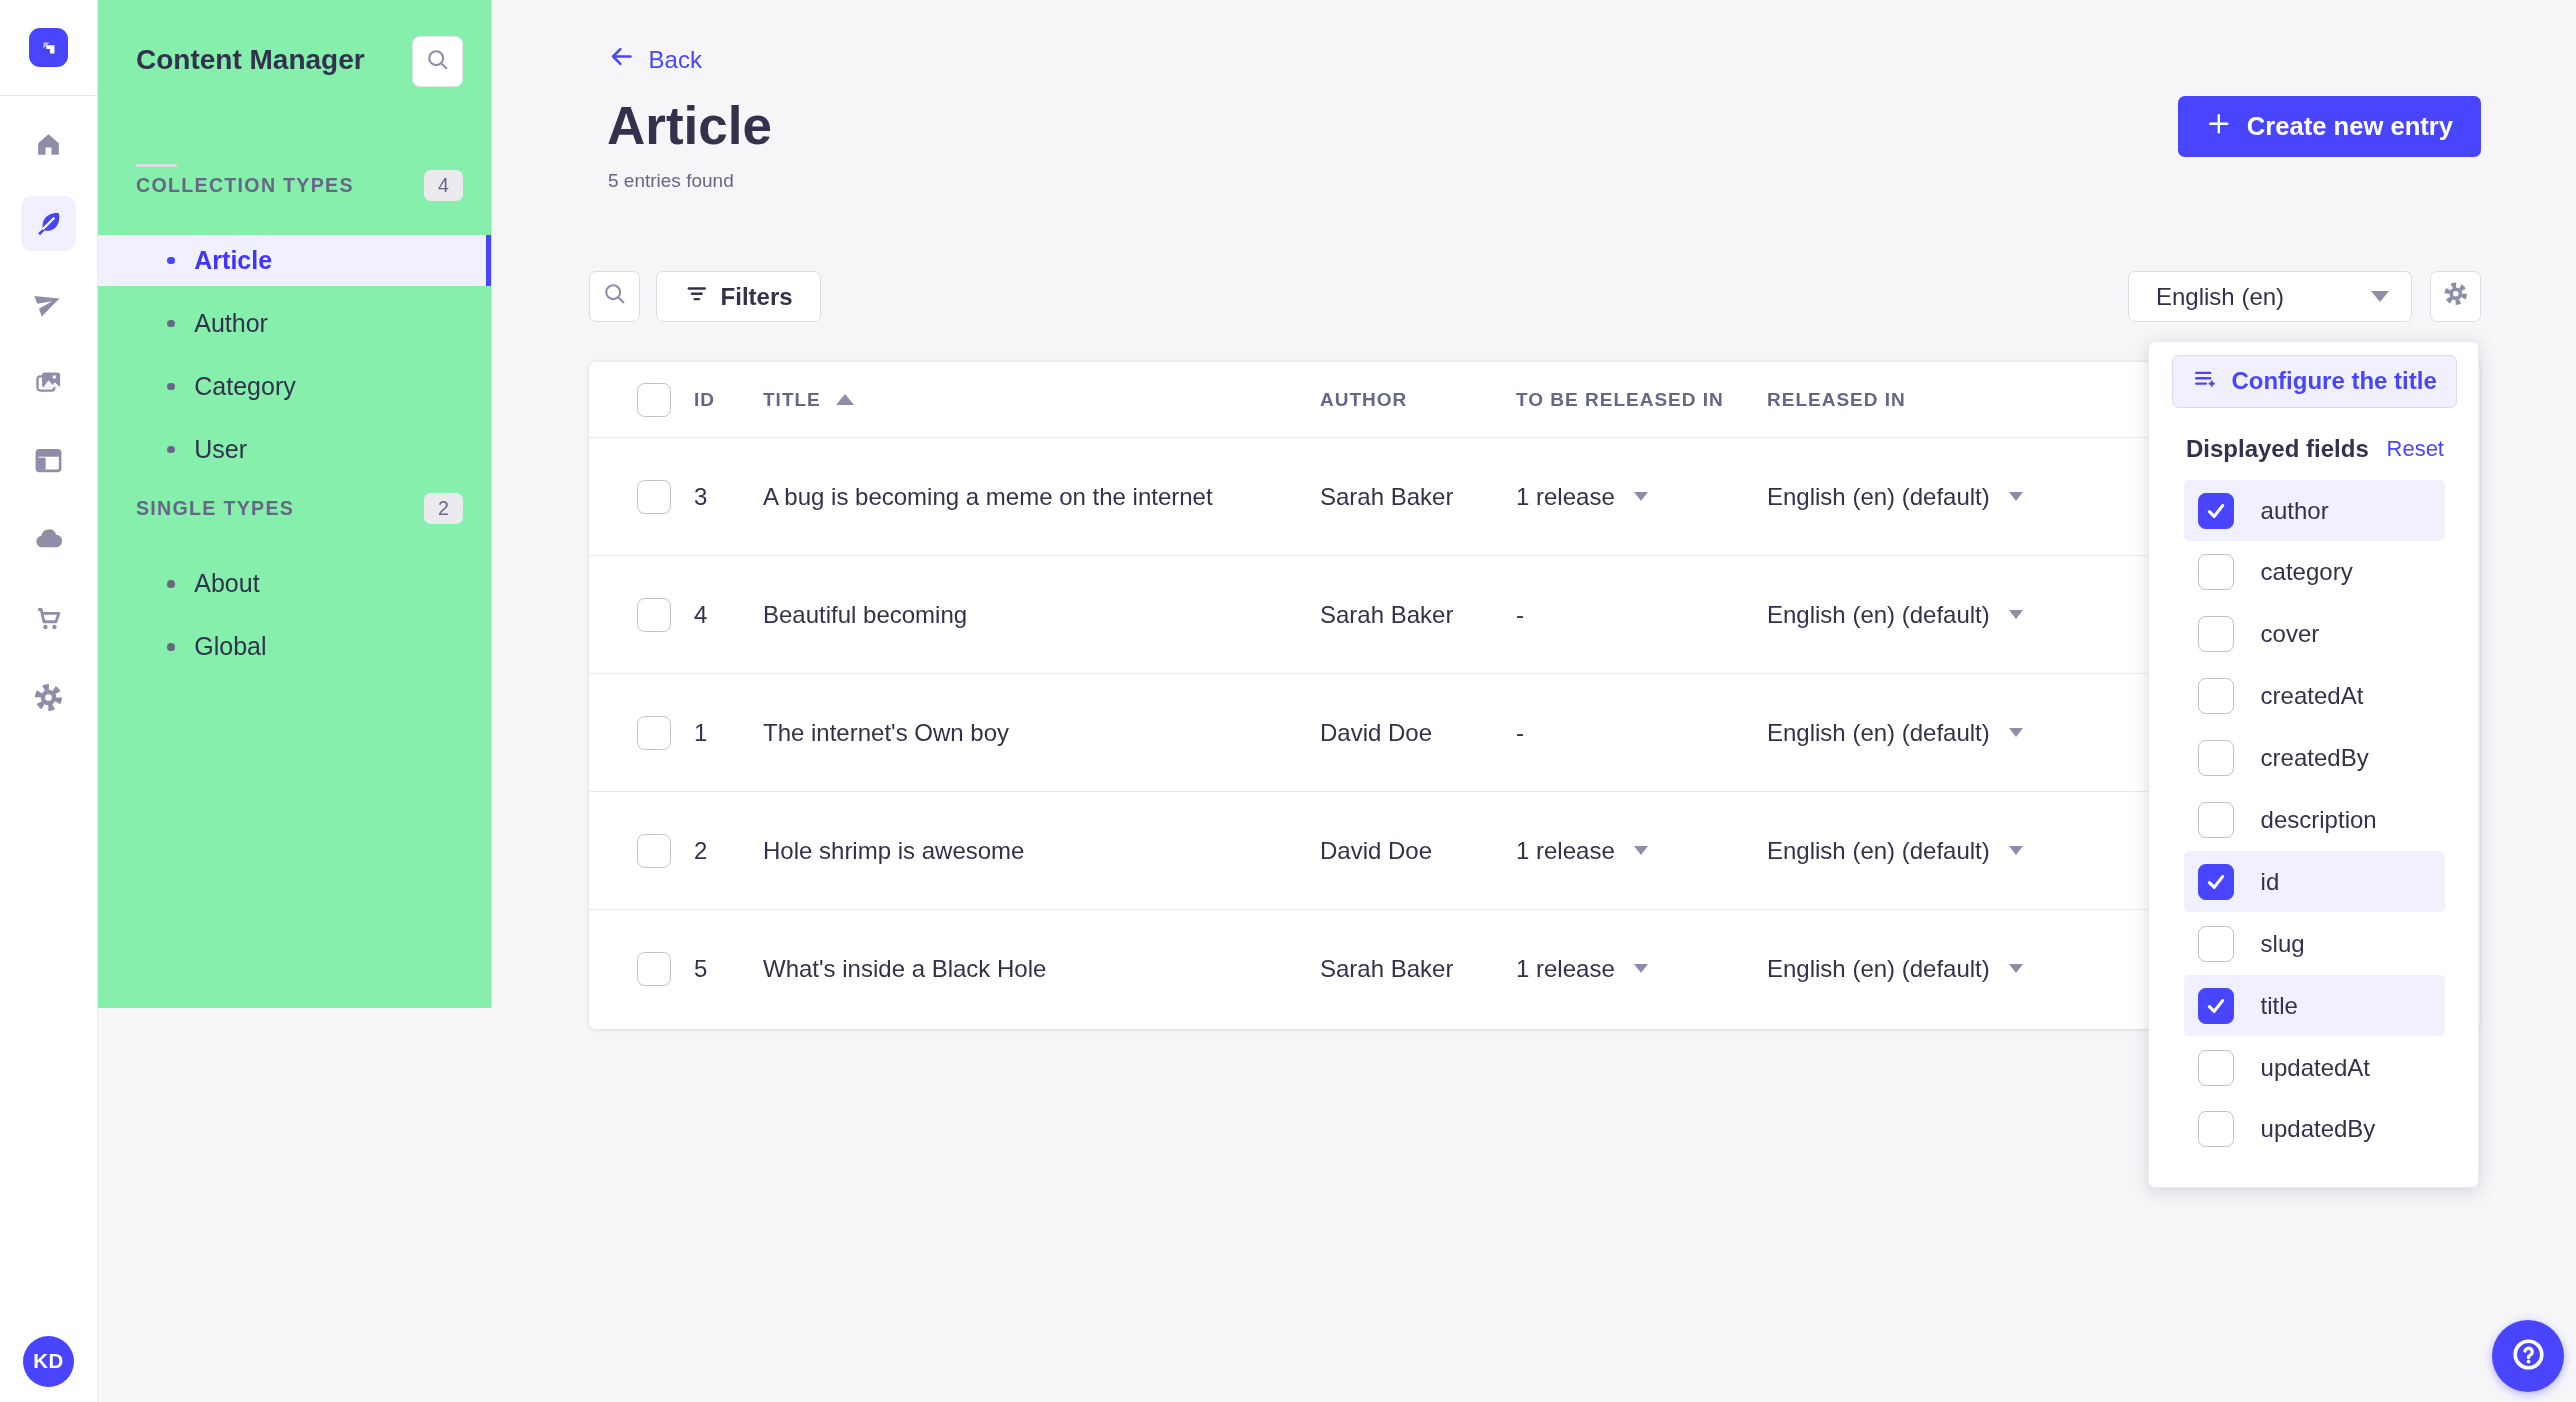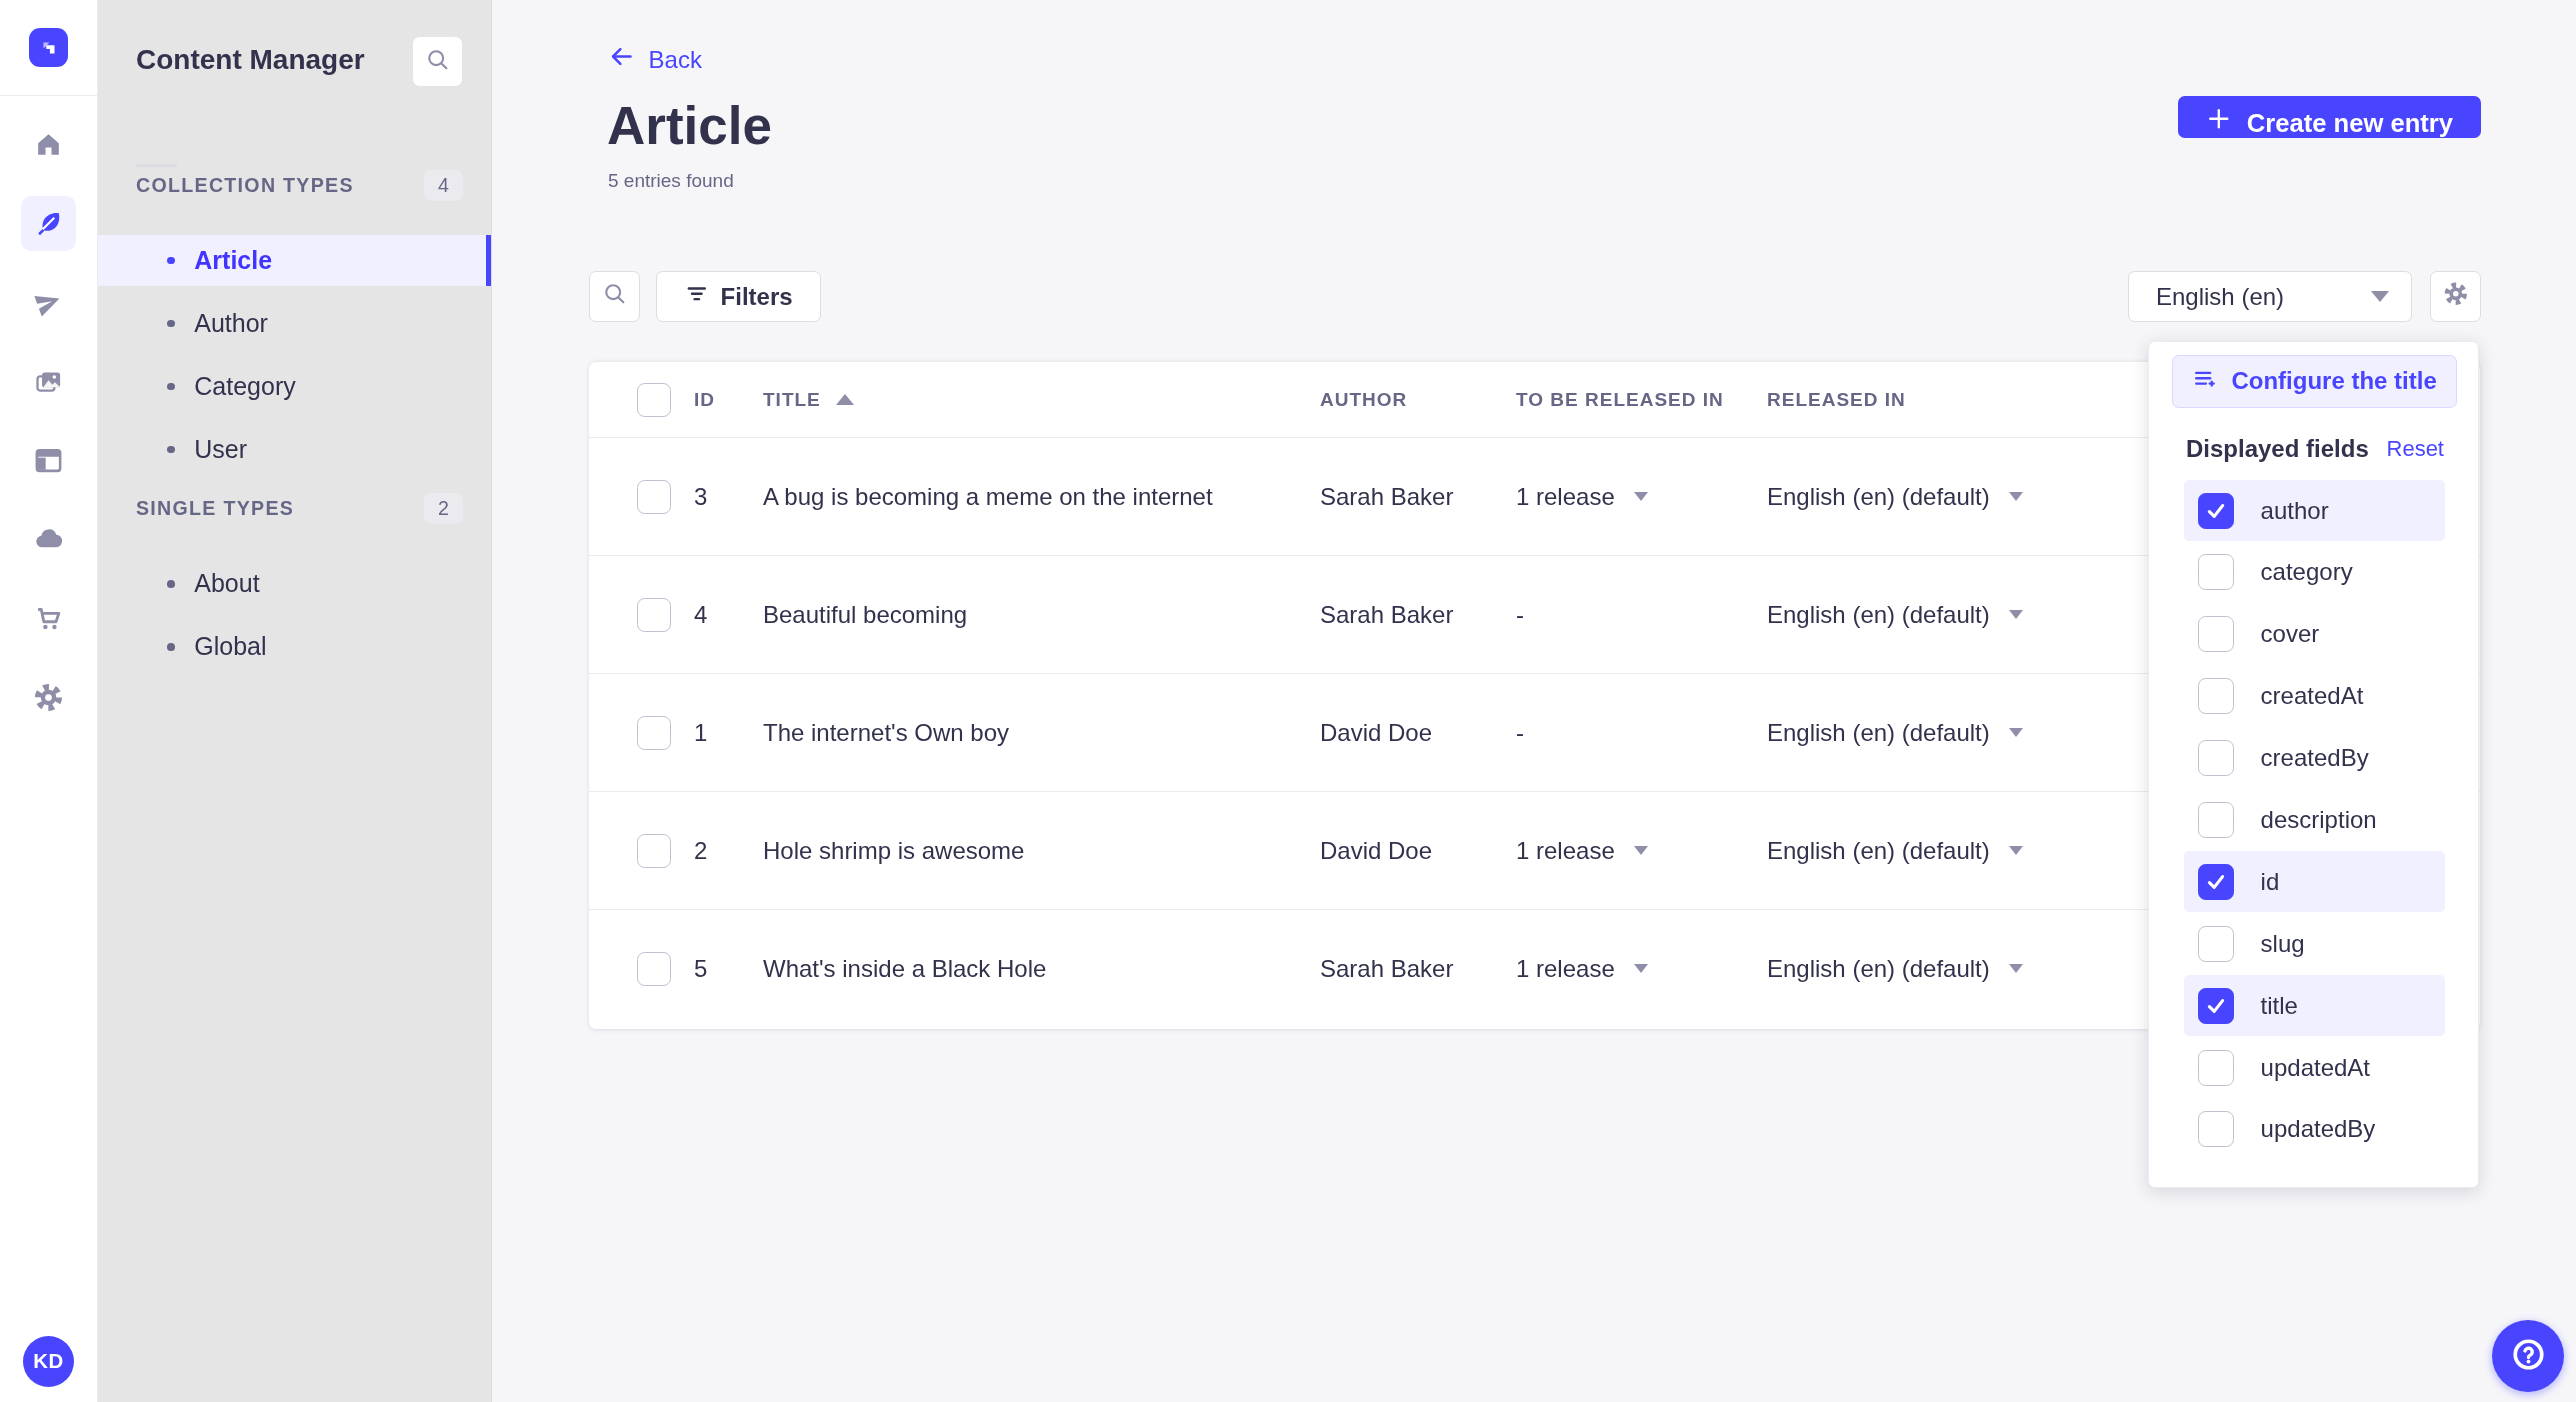--- a/index.html
+++ b/index.html
@@ -20,22 +20,22 @@
     padding-top:21px; gap:24px; }
   .rail-item { width:55px; height:55px; border-radius:10.2px;
     display:flex; align-items:center; justify-content:center;
     color:#8e8ea9; cursor:pointer; }
   .rail-item.active { background:#f0f0ff; color:#4945ff; }
   .rail-item svg { width:31px; height:31px; }
   .rail-avatar { position:absolute; left:23px; top:1336px; width:51px; height:51px;
     border-radius:50%; background:#4945ff; color:#fff; font-weight:bold;
     font-size:20.4px; display:flex; align-items:center; justify-content:center; letter-spacing:0.4px; }
   
-  .subnav { position:absolute; left:98px; top:0; width:394px; height:1402px;
-    background:#e5e5e5; border-right:0.9px solid #dcdce4; z-index:4; }
+  .subnav { position:absolute; left:98px; top:0; width:394px; height:1008px;
+    background:#86efac; border-right:0.9px solid #dcdce4; z-index:4; }
   .cm-title { position:absolute; left:38px; top:44px; font-size:28px; font-weight:bold; color:#32324d; }
   .subnav-search { position:absolute; right:28px; top:36px; width:51px; height:51px;
     background:#fff; border:0.9px solid #e3e3ea; border-radius:7.7px;
     display:flex; align-items:center; justify-content:center; color:#8e8ea9; cursor:pointer; }
   .subnav-search svg { width:25.6px; height:25.6px; }
   .subnav-divider { position:absolute; left:38px; top:164px; width:41px; height:2.6px; background:#dcdce4; }
   .side-sections { position:absolute; left:0; top:167px; width:100%; }
   .side-section-head { height:36px; display:flex; align-items:center;
     padding:0 28px 0 38px; }
   .side-section + .side-section .side-section-head { margin-top:15.3px; }
@@ -50,24 +50,24 @@
   .side-item.active { background:#f0f0ff; color:#4134ff; font-weight:bold; }
   .side-item.active .bullet { background:#4945ff; }
   .side-item.active::after { content:""; position:absolute; right:0; top:0;
     width:5.1px; height:100%; background:#4945ff; }
   
   .back-link { position:absolute; left:608px; top:41px; height:37px;
     display:flex; align-items:center; gap:13.6px; color:#4945ff; font-size:24px; cursor:pointer; }
   .back-link svg { width:27px; height:27px; }
   .page-title { position:absolute; left:607px; top:95px; font-size:53px; font-weight:bold; color:#32324d; }
   .page-subtitle { position:absolute; left:608px; top:170px; font-size:19px; color:#666687; }
-  .create-btn { position:absolute; right:95px; top:96px; height:42px;
+  .create-btn { position:absolute; right:95px; top:96px; height:61px;
     background:#4945ff; border:none; border-radius:6.8px; color:#fff;
     font-size:25.6px; font-weight:600; font-family:inherit;
-    display:flex; align-items:flex-end; gap:15.3px; padding:0 28px; cursor:pointer; }
+    display:flex; align-items:center; gap:15.3px; padding:0 28px; cursor:pointer; }
   .create-btn svg { width:25.6px; height:25.6px; }
   
   .tool-btn { position:absolute; top:271px; height:51px; background:#fff;
     border:0.9px solid #dcdce4; border-radius:6.8px; display:flex; align-items:center;
     justify-content:center; gap:13.6px; color:#32324d; font-size:24px; font-weight:600;
     font-family:inherit; cursor:pointer; }
   .search-btn { left:589px; width:51px; color:#8e8ea9; }
   .filters-btn { left:656px; padding:4px 27px;gap:11px; }
   .filters-btn svg, .search-btn svg { width:25.6px; height:25.6px; }
   .locale-select { right:164px; width:284px; font-weight:400; justify-content:space-between; padding:0 22px 0 27px; }

